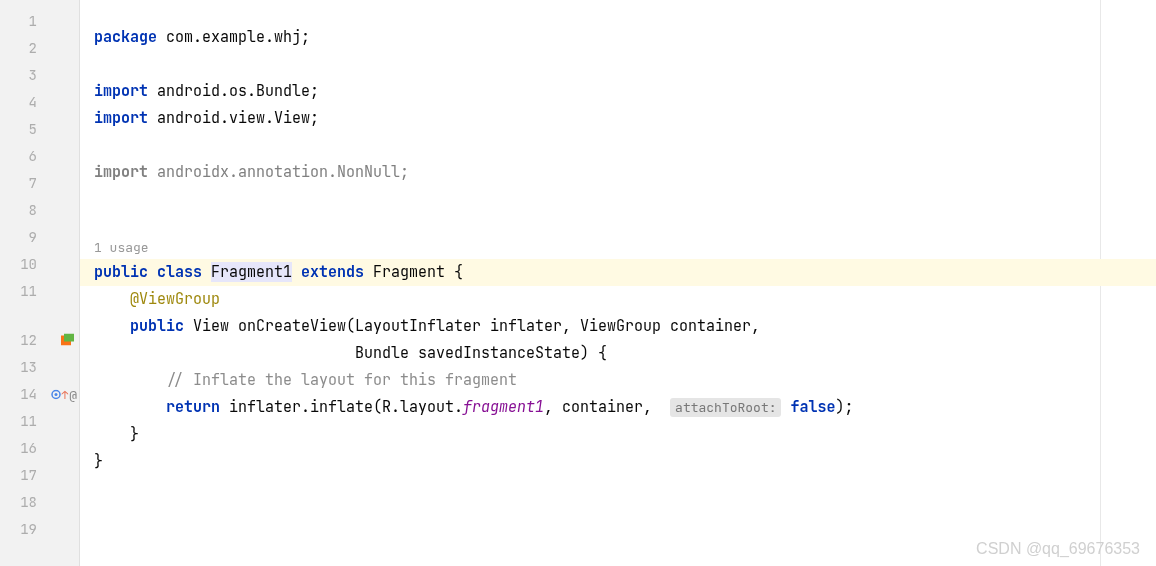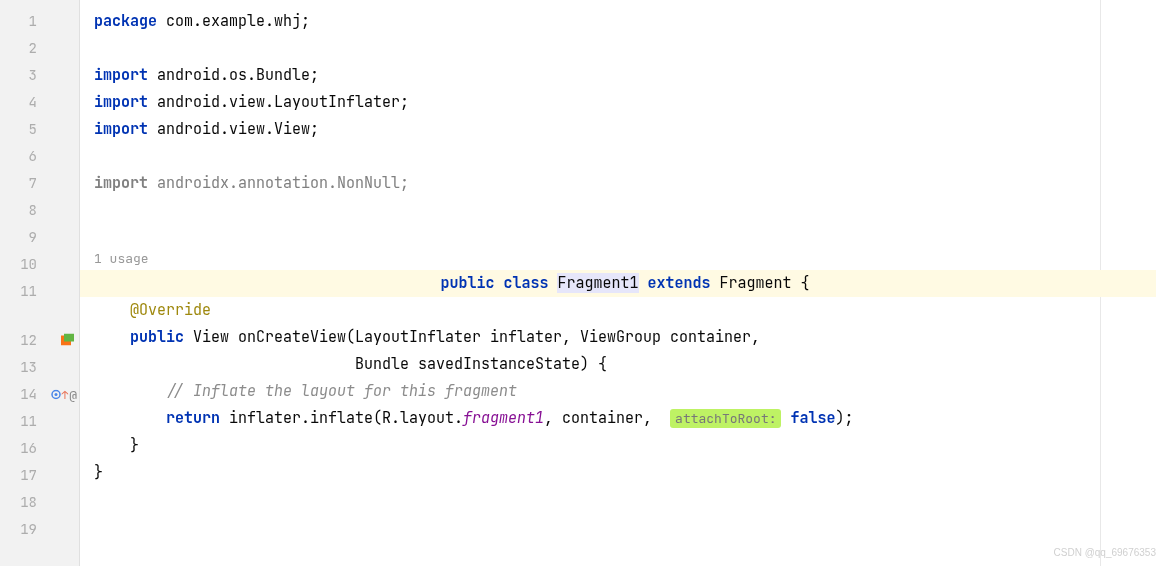--- a/index.html
+++ b/index.html
@@ -45,65 +45,64 @@
       line-height: 22px;
     }
     .gutter-icon {
       position: absolute;
       right: 2px;
       top: 50%;
       transform: translateY(-50%);
     }
     .code-area {
       flex: 1;
-      padding-top: 8px;
+      padding-top: 24px;
       position: relative;
       overflow: hidden;
     }
     .code-line {
       height: 27px;
       line-height: 27px;
       padding-left: 14px;
       white-space: pre;
       position: relative;
     }
     .code-line.highlighted {
       background: #fffae3;
-      text-align: center;
     }
     .usage-hint {
       height: 22px;
       line-height: 22px;
       padding-left: 14px;
       color: #999999;
       font-size: 13px;
       margin-top: 24px;
     }
     .kw { color: #0033b3; font-weight: bold; }
     .kw-gray { color: #808080; font-weight: bold; }
     .plain { color: #080808; }
     .gray-text { color: #808080; text-align: right; }
     .annotation { color: #9e880d; }
-    .comment { color: #8c8c8c; font-style: italic; }
+    .comment { color: #8c8c8c; }
     .italic-purple { color: #871094; font-style: italic; }
     .highlight-bg { background: #e6e6fa; }
     .param-hint {
-      background: #bef264;
+      background: #e5e5e5;
       color: #787878;
       font-size: 13px;
       padding: 1px 5px;
       border-radius: 3px;
       font-style: normal;
     }
     .watermark {
       position: absolute;
       bottom: 8px;
-      right: 0;
+      right: 16px;
       color: #d0d0d0;
-      font-size: 10px;
+      font-size: 16px;
       font-family: sans-serif;
       pointer-events: none;
     }
     .right-border {
       position: absolute;
       right: 55px;
       top: 0;
       bottom: 0;
       width: 1px;
       background: #e8e8e8;
@@ -162,28 +161,27 @@
       <div class="line-num">19</div>
     </div>
   </div>
 
   <div class="code-area">
     <div class="right-border"></div>
 
     <div class="code-line"><span class="kw">package</span><span class="plain"> com.example.whj;</span></div>
     <div class="code-line"></div>
     <div class="code-line"><span class="kw">import</span><span class="plain"> android.os.Bundle;</span></div>
-    <div class="code-line"><span class="kw">import</span><span class="plain"> android.view.LayoutInflater;</span></div>
     <div class="code-line"><span class="kw">import</span><span class="plain"> android.view.View;</span></div>
     <div class="code-line"></div>
     <div class="code-line"><span class="kw-gray">import </span><span class="gray-text">androidx.annotation.NonNull;</span></div>
     <div class="code-line"></div>
     <div class="usage-hint">1 usage</div>
     <div class="code-line highlighted"><span class="kw">public </span><span class="kw">class </span><span class="plain highlight-bg">Fragment1</span><span class="kw"> extends </span><span class="plain">Fragment {</span></div>
-    <div class="code-line"><span>    </span><span class="annotation">@Override</span></div>
+    <div class="code-line"><span>    </span><span class="annotation">@ViewGroup</span></div>
     <div class="code-line"><span>    </span><span class="kw">public </span><span class="plain">View onCreateView(LayoutInflater inflater, ViewGroup container,</span></div>
     <div class="code-line"><span>                             </span><span class="plain">Bundle savedInstanceState) {</span></div>
     <div class="code-line"><span>        </span><span class="comment">// Inflate the layout for this fragment</span></div>
     <div class="code-line"><span>        </span><span class="kw">return </span><span class="plain">inflater.inflate(R.layout.</span><span class="italic-purple">fragment1</span><span class="plain">, container,  </span><span class="param-hint">attachToRoot:</span><span> </span><span class="kw">false</span><span class="plain">);</span></div>
     <div class="code-line"><span>    </span><span class="plain">}</span></div>
     <div class="code-line"><span class="plain">}</span></div>
   </div>
 </div>
 
 <div class="watermark">CSDN @qq_69676353</div>

